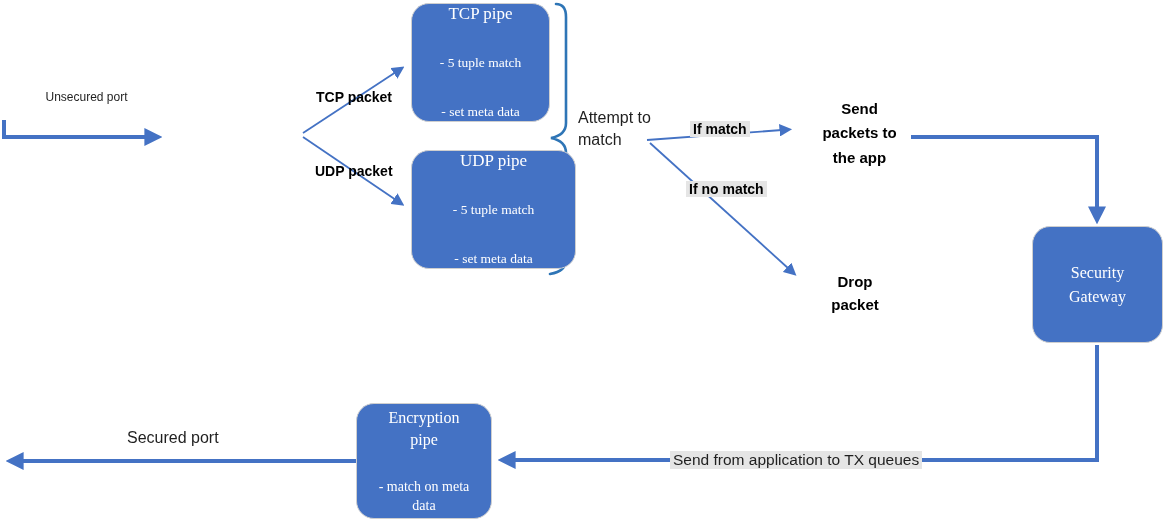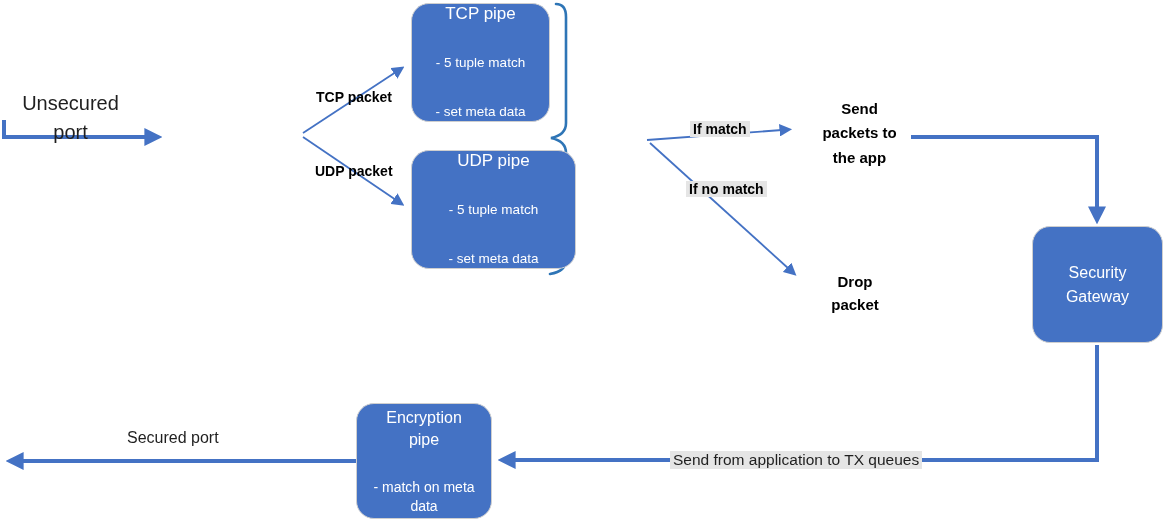--- a/index.html
+++ b/index.html
@@ -14,20 +14,21 @@
   .node{
     position:absolute;z-index:2;
     background:#4472C4;
     border:1px solid #cfcfcf;
     border-radius:18px;
     color:#fff;
     display:flex;flex-direction:column;
     align-items:center;justify-content:center;
     text-align:center;
     box-sizing:border-box;
+    font-family:Liberation Serif, serif;
   }
   .node-title{font-size:17px;line-height:1.3;}
   .node-detail{font-size:13.5px;line-height:1.55;margin-top:28px;}
   .label{
     position:absolute;z-index:3;
     color:#1f1f1f;
     white-space:nowrap;
   }
   .label.wrap{white-space:normal;}
   .label.bold{font-weight:bold;color:#000;}
@@ -39,21 +40,21 @@
   #node-control .node-title{font-size:17px;}
   #node-tcp{left:411px;top:3px;width:139px;height:119px;}
   #node-udp{left:411px;top:150px;width:165px;height:119px;}
   #node-sg{left:1032px;top:226px;width:131px;height:117px;}
   #node-sg .node-title{font-size:16px;line-height:1.5;width:80px;}
   #node-enc{left:356px;top:403px;width:136px;height:116px;}
   #node-enc .node-title{font-size:16px;width:96px;line-height:1.35;}
   #node-enc .node-detail{font-size:14px;width:108px;line-height:1.3;}
 
   
-  #lbl-unsecured{left:13px;top:89px;width:115px;font-size:20px;line-height:1.45;}
+  #lbl-unsecured{left:29px;top:89px;width:115px;font-size:12px;line-height:1.45;}
   #lbl-tcp-packet{left:316px;top:89px;font-size:14px;}
   #lbl-udp-packet{left:315px;top:163px;font-size:14px;}
   #lbl-attempt{left:578px;top:107px;width:80px;font-size:16px;line-height:1.4;}
   #lbl-if-match{left:690px;top:121px;font-size:14px;}
   #lbl-if-no-match{left:686px;top:181px;font-size:14px;}
   #lbl-send-packets{left:812px;top:97px;width:95px;font-size:15px;line-height:1.62;}
   #lbl-drop-packet{left:815px;top:270px;width:80px;font-size:15px;line-height:1.55;}
   #lbl-send-from-app{left:670px;top:451px;font-size:15.5px;}
   #lbl-secured{left:127px;top:429px;font-size:16px;}
 </style>
@@ -112,20 +113,21 @@
   <div class="node" id="node-sg">
     <div class="node-title">Security Gateway</div>
   </div>
 
   <div class="label wrap center" id="lbl-unsecured">Unsecured port</div>
 
   <div class="label bold" id="lbl-tcp-packet">TCP packet</div>
 
   <div class="label bold" id="lbl-udp-packet">UDP packet</div>
 
+  <div class="label wrap" id="lbl-attempt">Attempt to match</div>
 
   <div class="label bold online" id="lbl-if-match">If match</div>
 
   <div class="label bold online" id="lbl-if-no-match">If no match</div>
 
   <div class="label bold wrap center" id="lbl-send-packets">Send packets to the app</div>
 
   <div class="label bold wrap center" id="lbl-drop-packet">Drop packet</div>
 
   <div class="label online" id="lbl-send-from-app">Send from application to TX queues</div>

